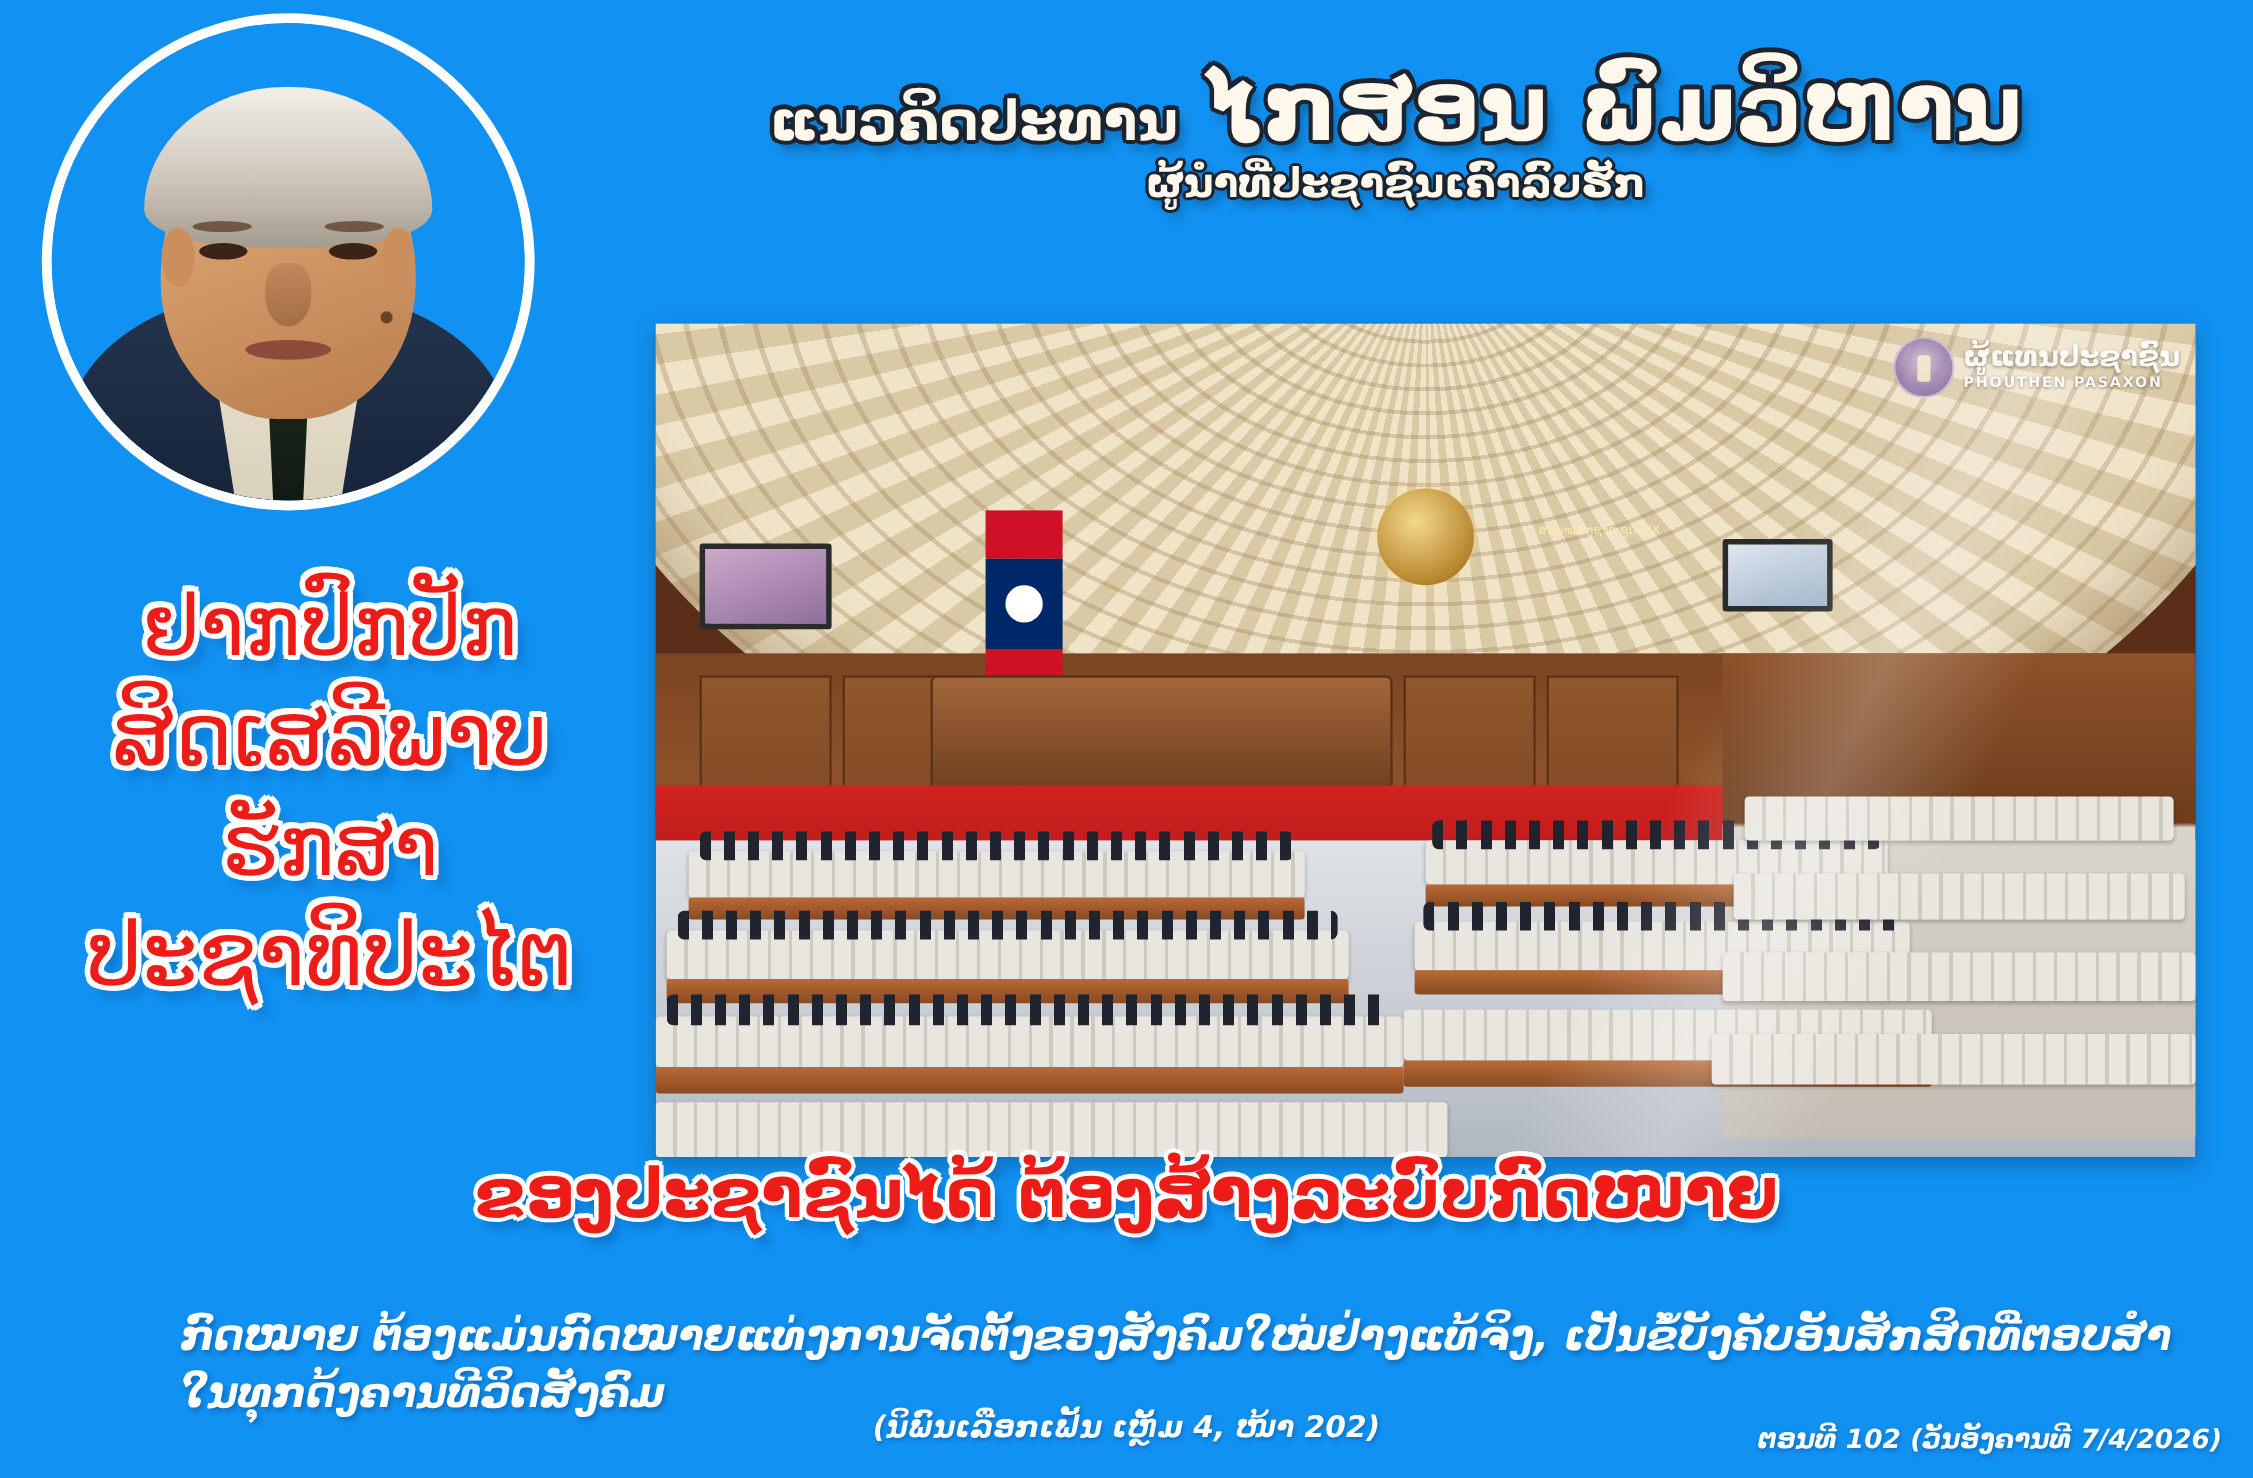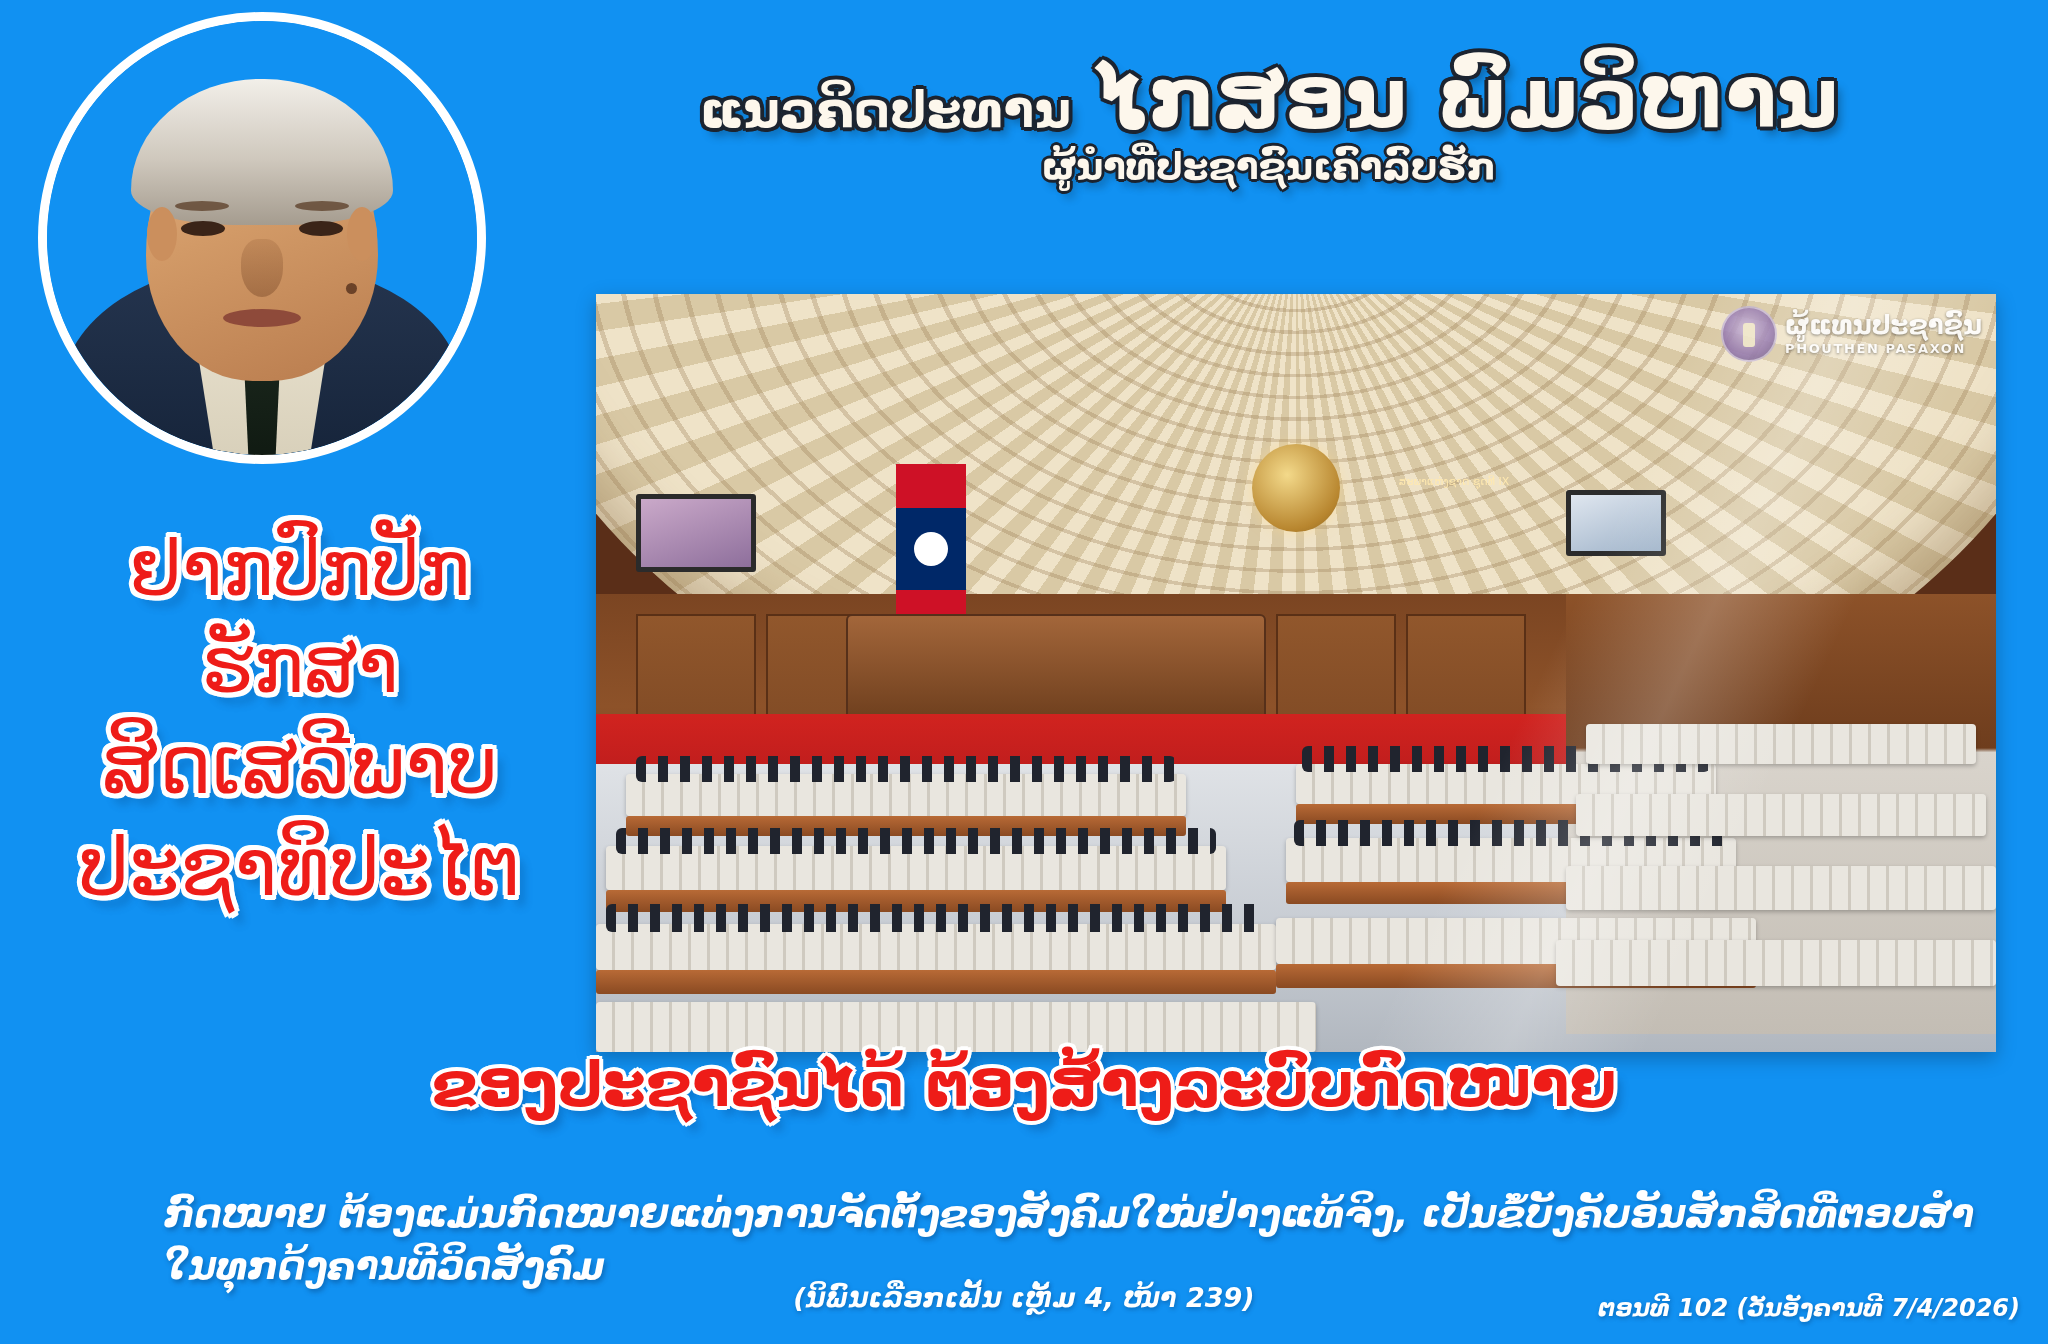--- a/index.html
+++ b/index.html
@@ -405,22 +405,22 @@
   <div class="header-block">
     <div class="title-line1">
       <span class="small">ແນວຄິດປະທານ</span>
       <span class="big">ໄກສອນ ພົມວິຫານ</span>
     </div>
     <div class="title-line2">ຜູ້ນຳທີ່ປະຊາຊົນເຄົາລົບຮັກ</div>
   </div>
 
   <div class="slogan">
     <div class="ln">ຢາກປົກປັກ</div>
+    <div class="ln lg">ສິດເສລີພາບ</div>
     <div class="ln">ຮັກສາ</div>
-    <div class="ln lg">ສິດເສລີພາບ</div>
     <div class="ln lg">ປະຊາທິປະໄຕ</div>
   </div>
 
   <div class="photo">
     <div class="dome"></div>
     <div class="dome-rings"></div>
     <div class="back-wall"></div>
 
     <div class="wall-panel" style="left:40px;"></div>
     <div class="wall-panel" style="left:170px;"></div>
@@ -488,16 +488,16 @@
     <div class="photo-glare"></div>
   </div>
 
   <div class="red-banner">ຂອງປະຊາຊົນໄດ້ ຕ້ອງສ້າງລະບົບກົດໝາຍ</div>
 
   <div class="para">
     <span>ກົດໝາຍ ຕ້ອງແມ່ນກົດໝາຍແທ່ງການຈັດຕັ້ງຂອງສັງຄົມໃໝ່ຢ່າງແທ້ຈິງ, ເປັນຂໍ້ບັງຄັບອັນສັກສິດທີ່ຕອບສຳ</span>
     <span class="l2">ໃນທຸກດ້ງຄານທີວິດສັງຄົມ</span>
   </div>
 
-  <div class="cite-center">(ນິພົນເລືອກເຟັ້ນ ເຫຼັ້ມ 4, ໜ້າ 239)</div>
+  <div class="cite-center">(ນິພົນເລືອກເຟັ້ນ ເຫຼັ້ມ 4, ໜ້າ 202)</div>
   <div class="cite-right">ຕອນທີ 102 (ວັນອັງຄານທີ 7/4/2026)</div>
 
 </div>
 
 </body></html>

